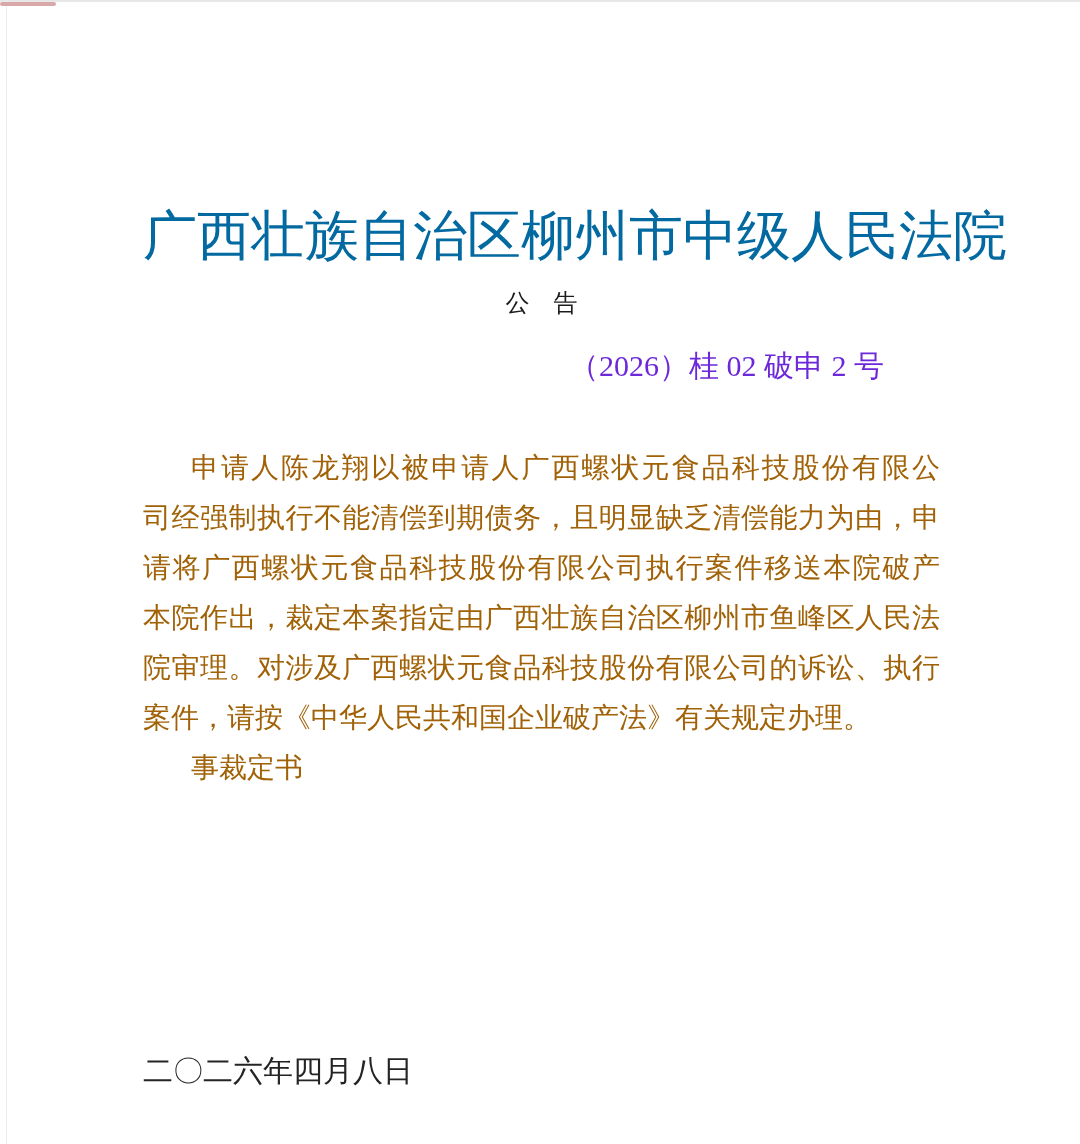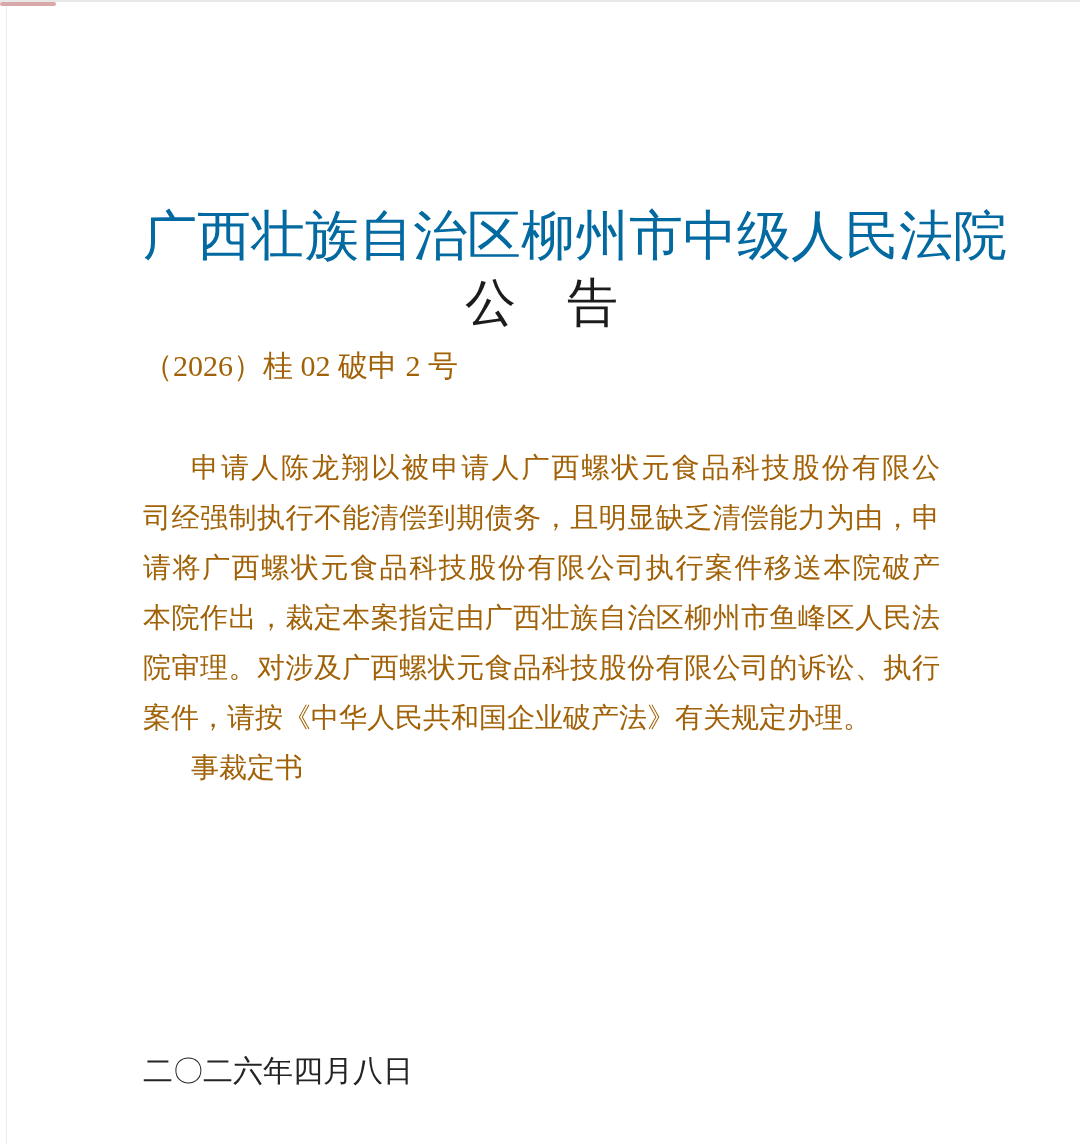--- a/index.html
+++ b/index.html
@@ -47,31 +47,32 @@
     text-align: center;
     font-size: 54px;
     line-height: 58px;
     letter-spacing: 0px;
     color: #0369a1;
     white-space: nowrap;
   }
   .doc-type {
     top: 278px;
     text-align: center;
-    font-size: 51px;
+    font-size: 24px;
     line-height: 50px;
     color: #1c1c1c;
   }
   .case-number {
     top: 346px;
+    text-align: right;
     padding-right: 56px;
     box-sizing: border-box;
     font-size: 30px;
     line-height: 40px;
-    color: #a16207;
+    color: #6d28d9;
   }
   .body-block {
     top: 443px;
     font-size: 28px;
     line-height: 50px;
     color: #a16207;
   }
   .line {
     text-align: justify;
     text-align-last: justify;

